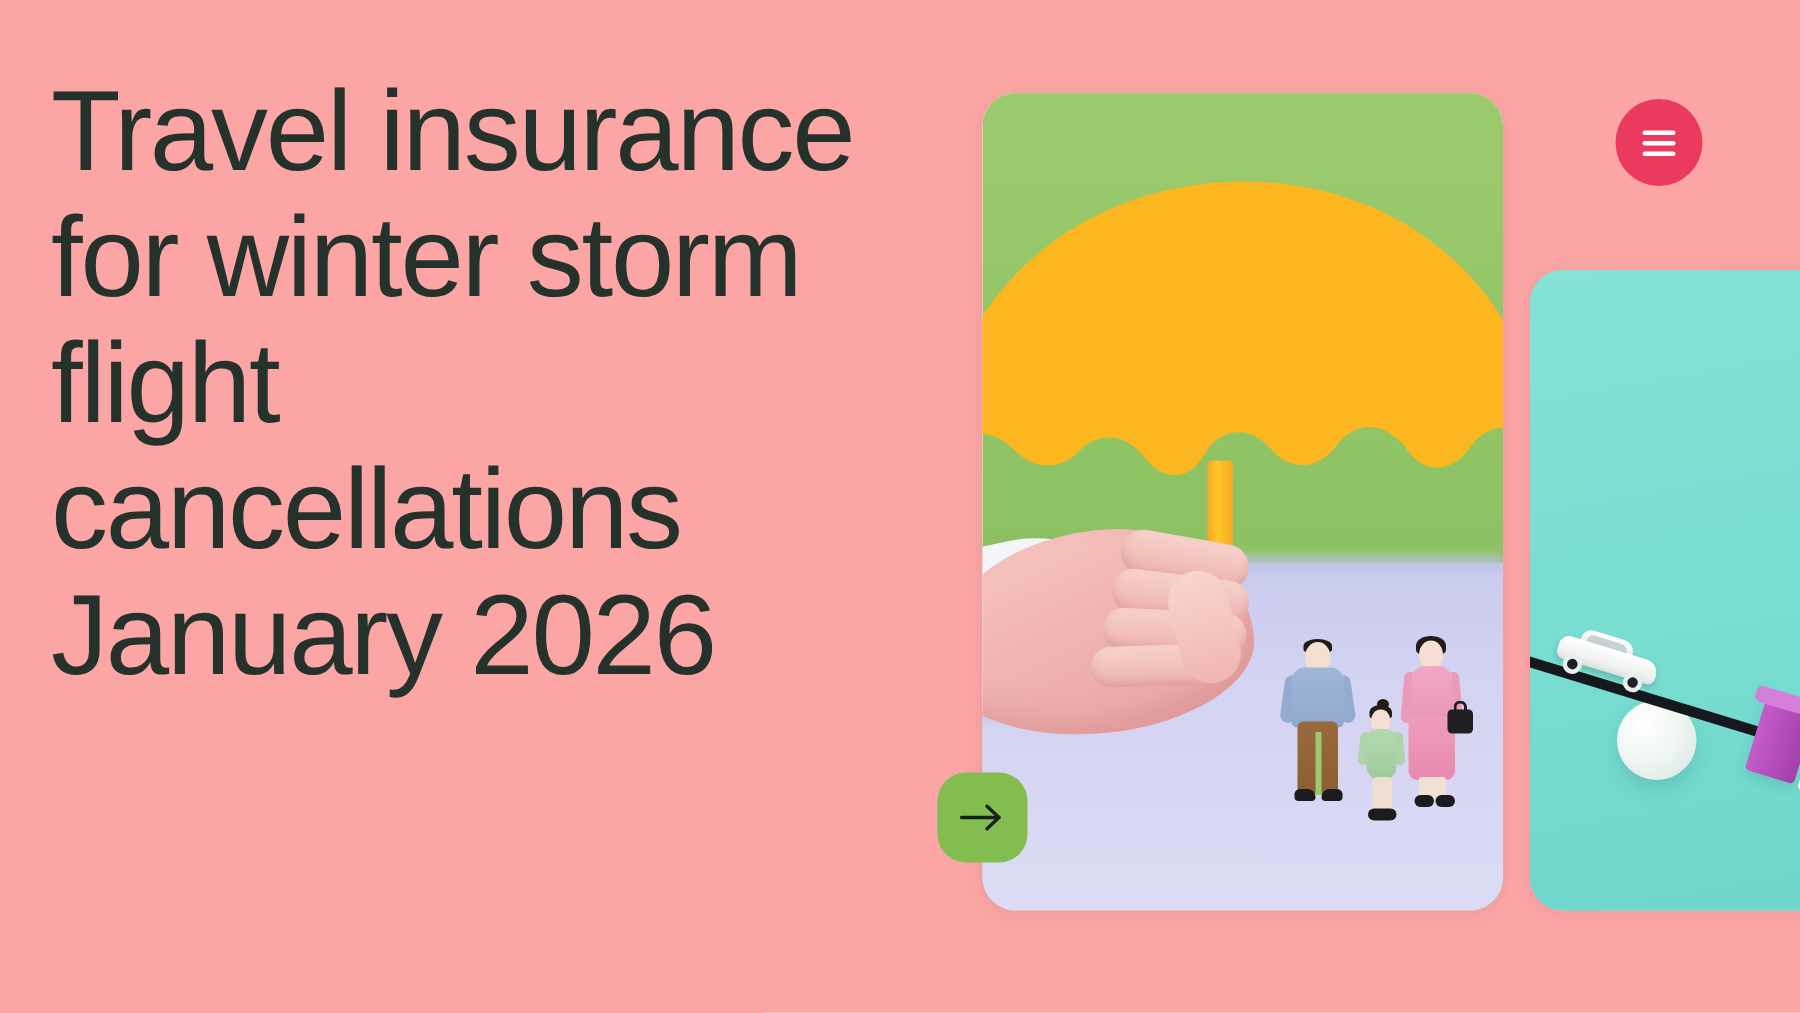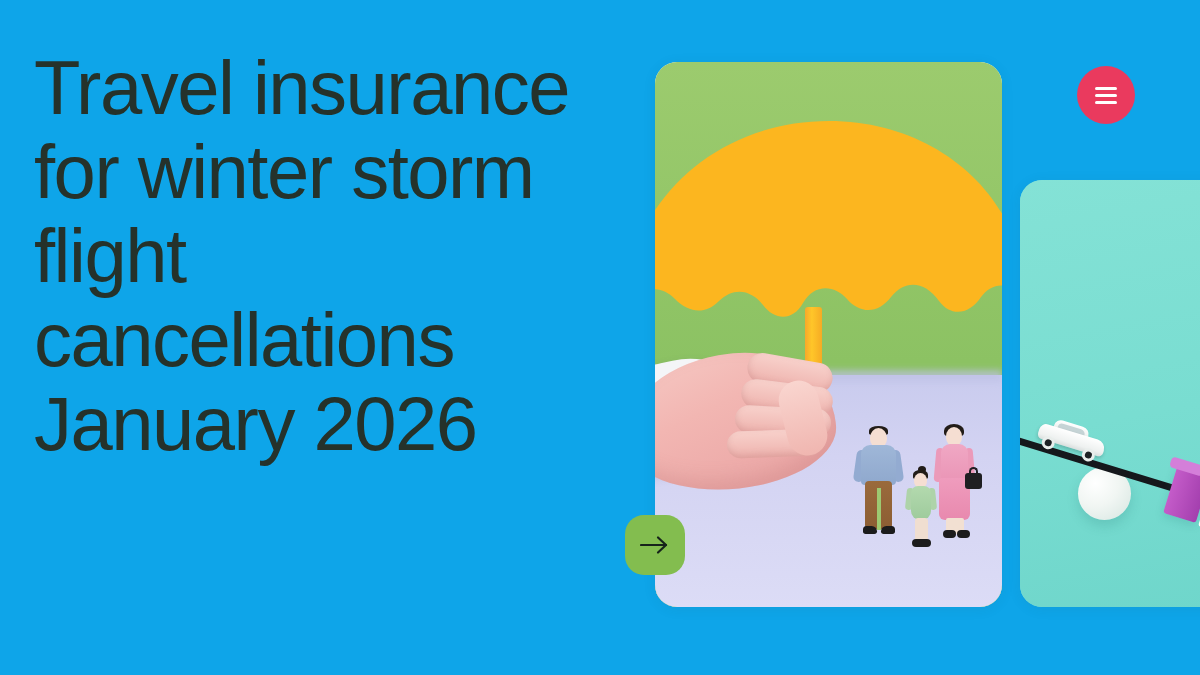--- a/index.html
+++ b/index.html
@@ -14,21 +14,21 @@
   body {
     background: #e8f1ee;
     font-family: "Liberation Sans", sans-serif;
     position: relative;
   }
 
   .stage {
     position: relative;
     width: 1200px;
     height: 675px;
-    background: #0ea5e9;
+    background: #fca5a5;
     overflow: hidden;
   }
 
   
   .headline {
     position: absolute;
     left: 34px;
     top: 46px;
     width: 600px;
     color: #25322b;

